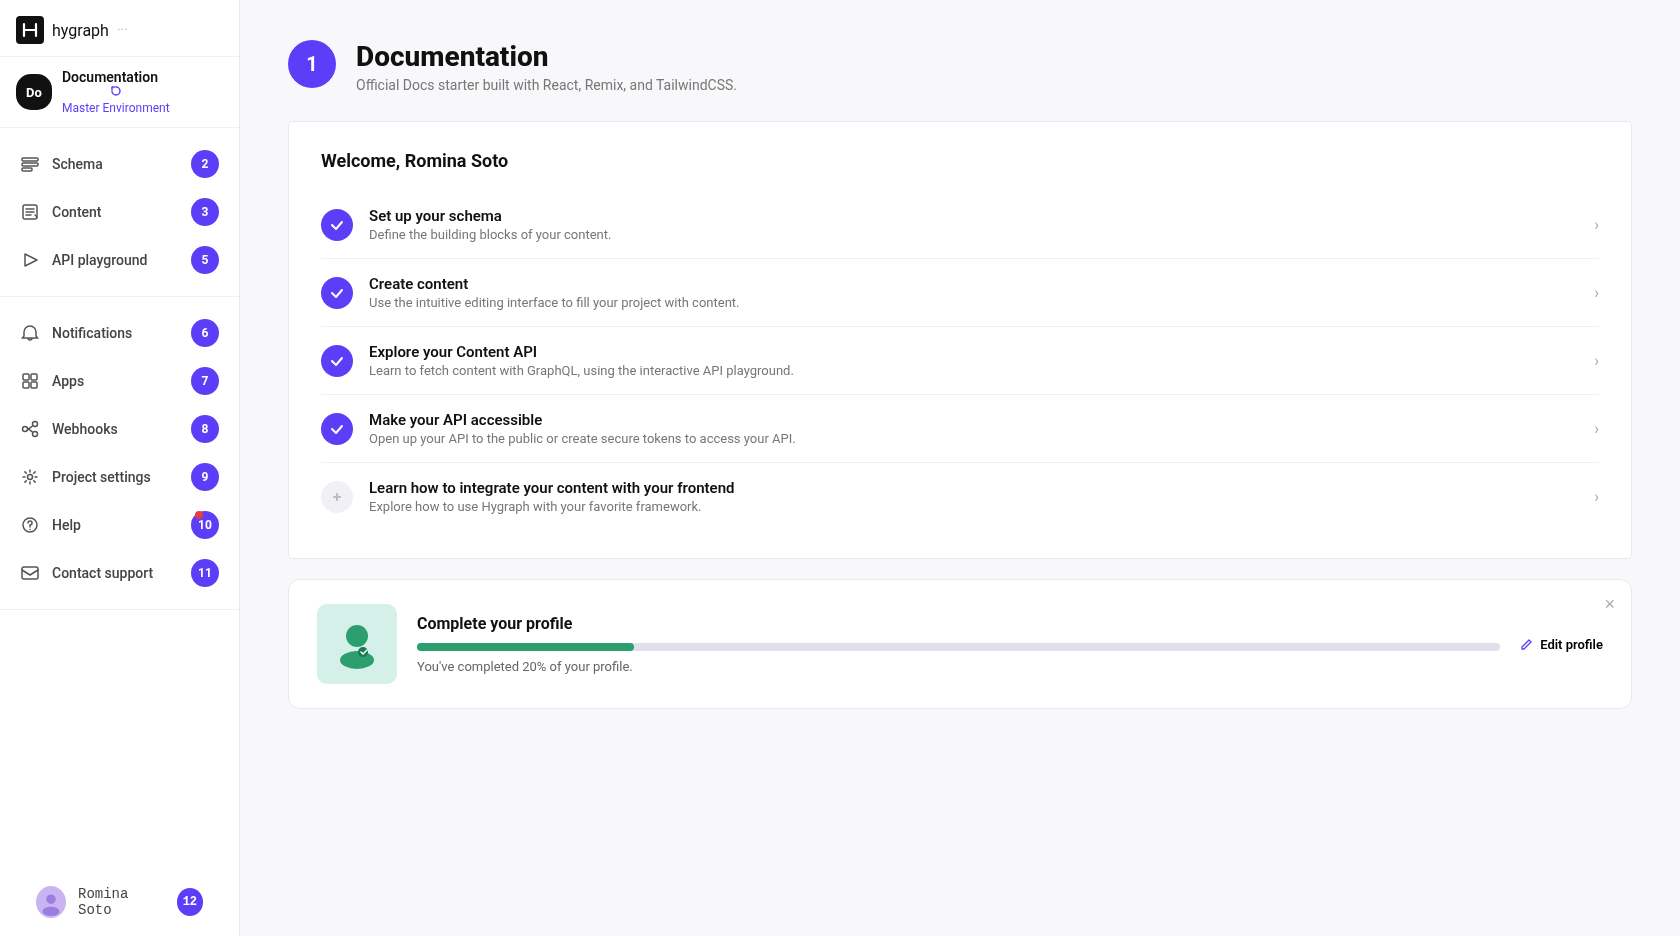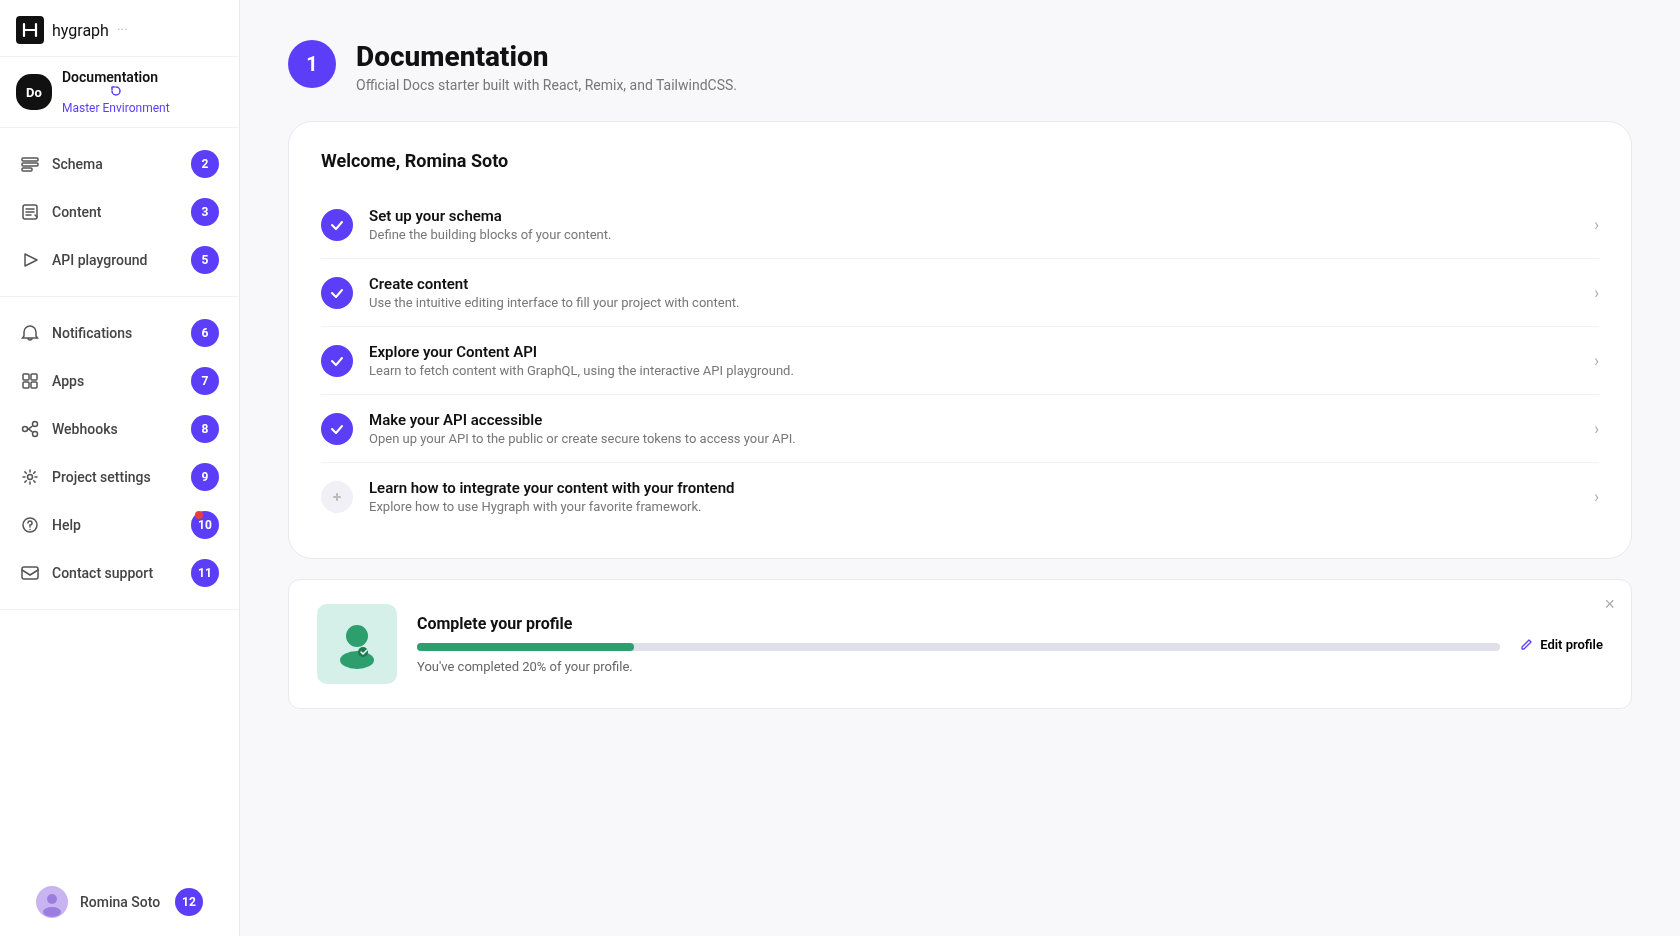--- a/index.html
+++ b/index.html
@@ -137,20 +137,21 @@
 
     .user-nav-item {
       display: flex;
       align-items: center;
       gap: 12px;
       padding: 10px 36px;
       cursor: pointer;
       color: #444;
       font-size: 14px;
       font-weight: 500;
+      font-family: Liberation Mono, monospace;
     }
 
     .user-avatar {
       width: 32px;
       height: 32px;
       border-radius: 50%;
       background: #c8b4f0;
       display: flex;
       align-items: center;
       justify-content: center;
@@ -195,21 +196,21 @@
 
     .page-title-area p {
       color: #777;
       font-size: 14px;
       margin-top: 4px;
     }
 
     
     .welcome-card {
       background: #fff;
-      border-radius: 24px;
+      border-radius: 5px;
       border: 1px solid #e8e8f0;
       padding: 28px 32px;
       margin-bottom: 20px;
     }
 
     .welcome-title {
       font-size: 18px;
       font-weight: 700;
       color: #111;
       margin-bottom: 20px;

